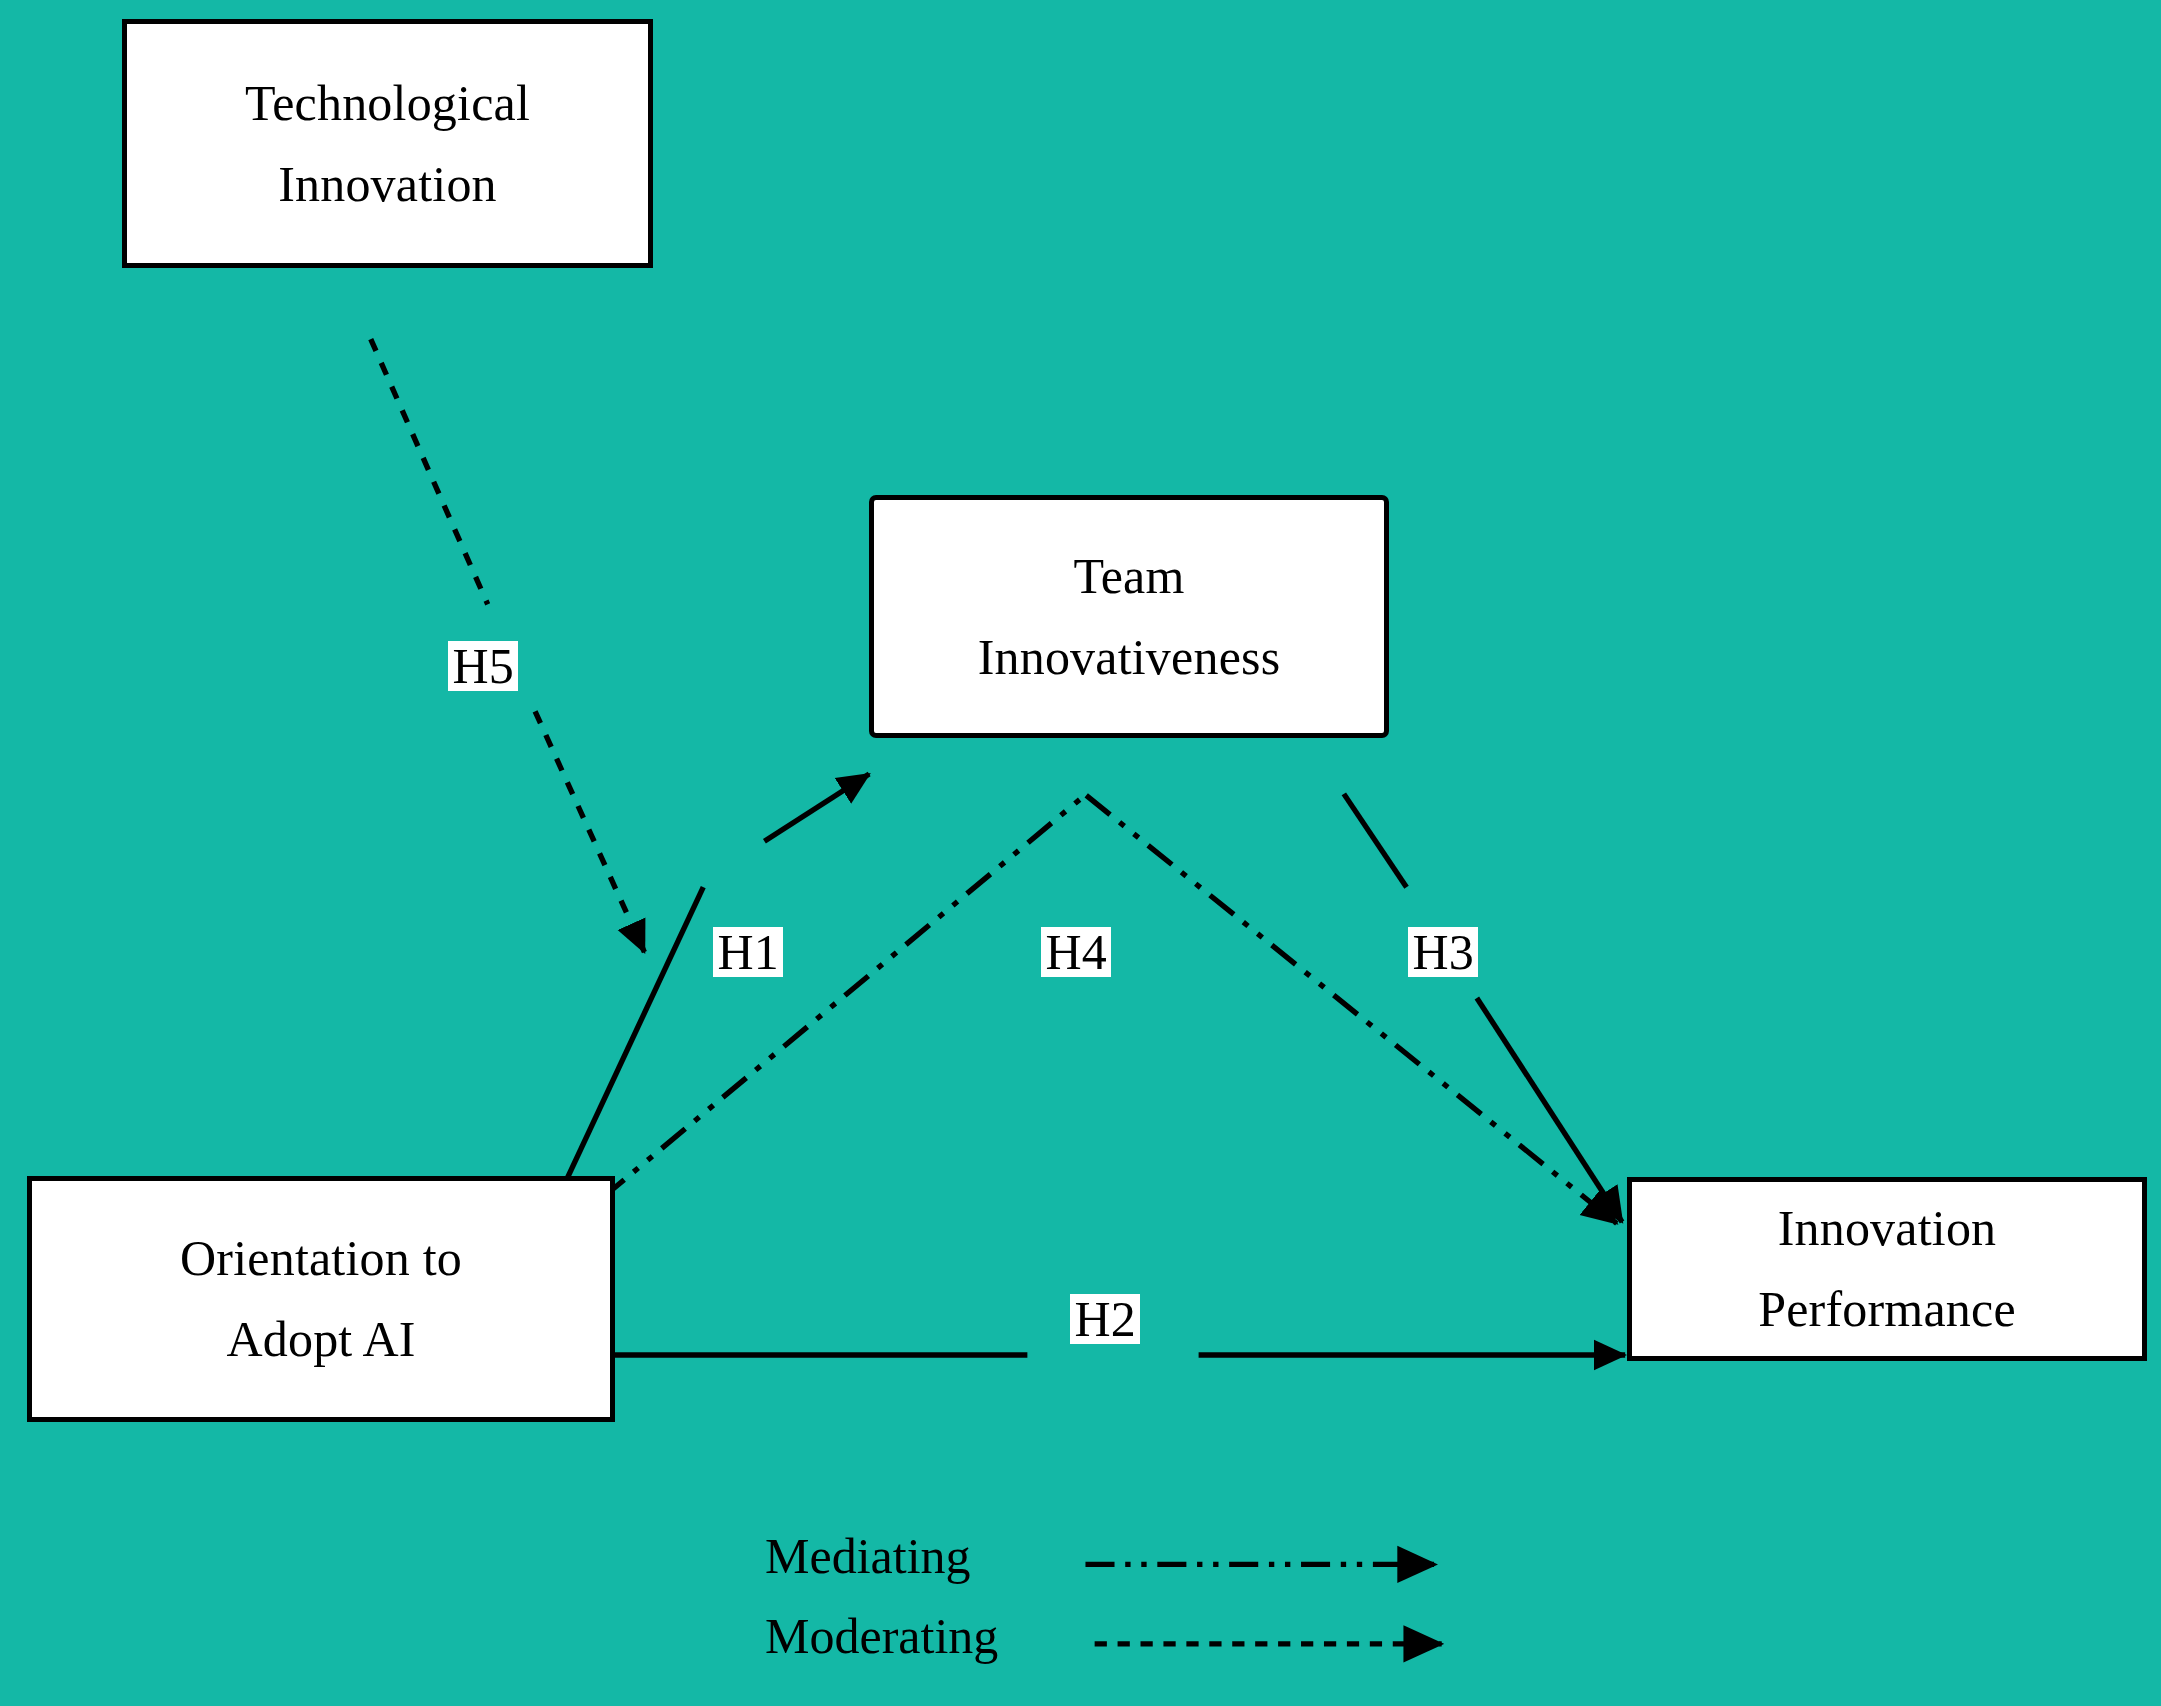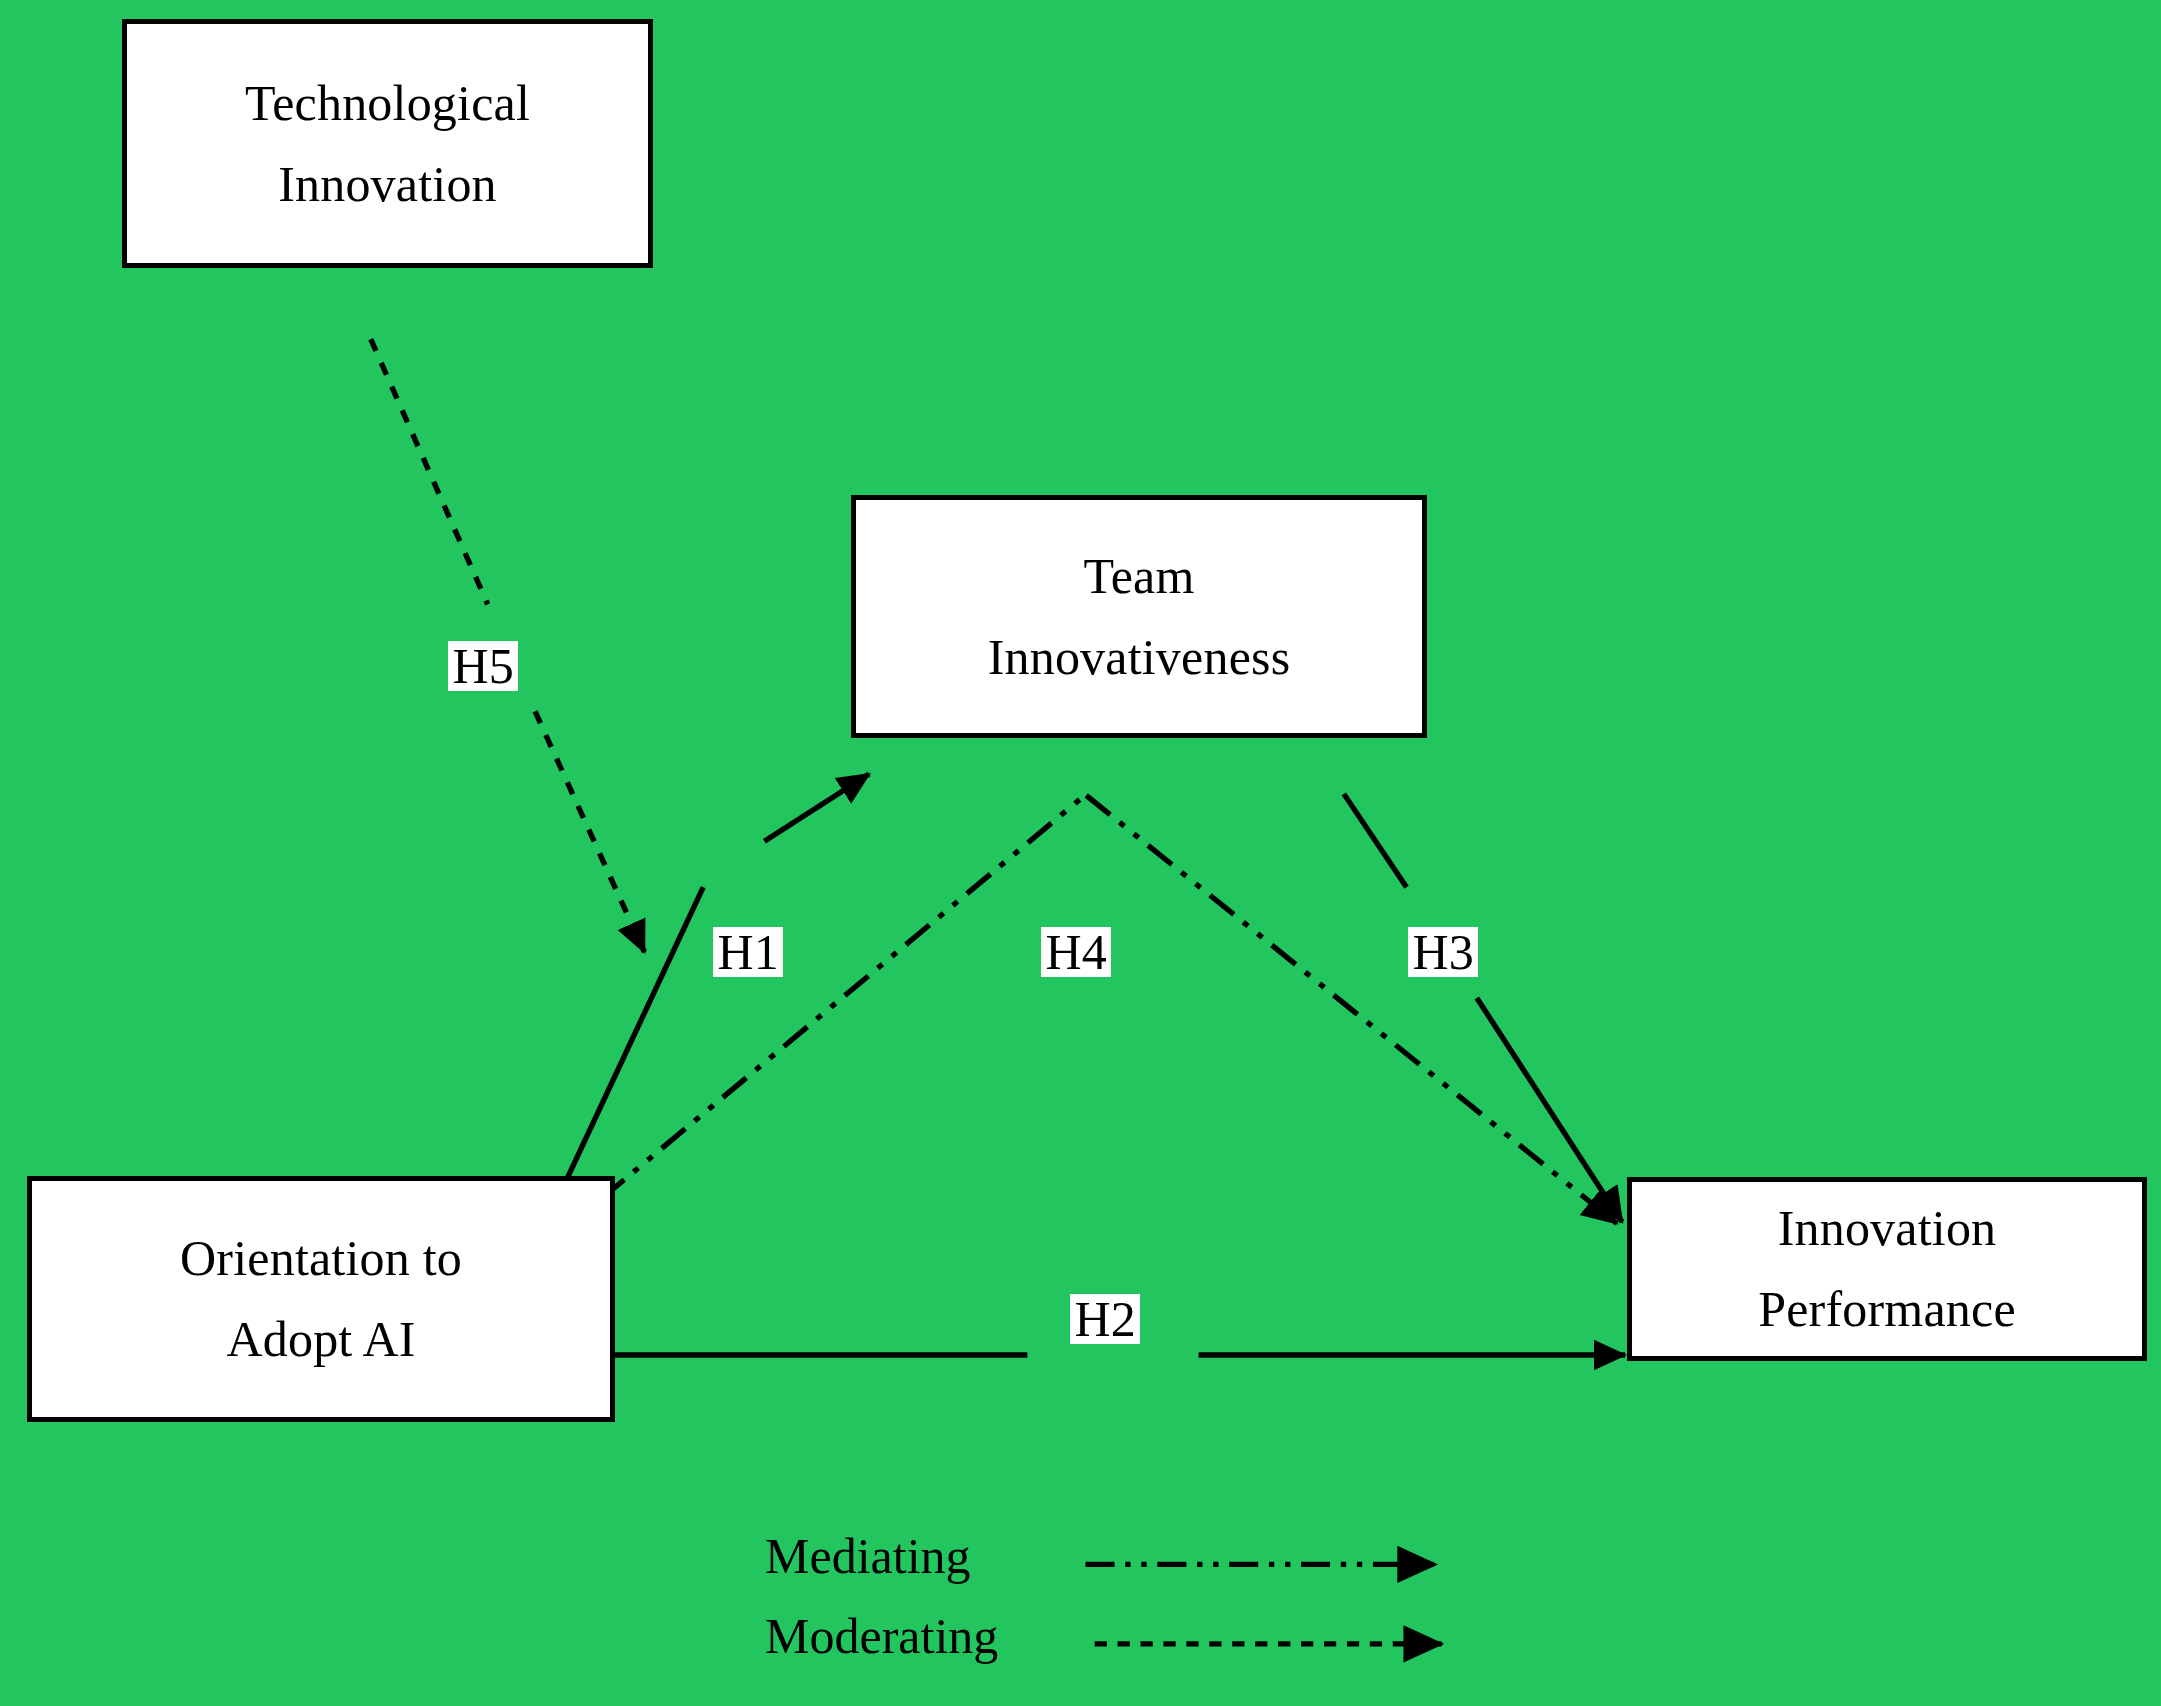--- a/index.html
+++ b/index.html
@@ -9,21 +9,21 @@
     background: #ffffff;
   }
   body {
     font-family: "Liberation Serif", "DejaVu Serif", serif;
     color: #000000;
   }
   #diagram-root {
     position: relative;
     width: 2161px;
     height: 1707px;
-    background: #22c55e;
+    background: #14b8a6;
     overflow: hidden;
   }
   #diagram-svg {
     position: absolute;
     top: 0;
     left: 0;
     width: 2161px;
     height: 1707px;
   }
   .node-box {
@@ -107,21 +107,21 @@
     <g>
       <line x1="1432" y1="2150" x2="1886" y2="2150" stroke="#000000" stroke-width="7" stroke-dasharray="16 14" marker-end="url(#arrowLegend)"></line>
     </g>
   </svg>
 
   <div class="node-box" style="left:122px; top:19px; width:531px; height:249px;">
     <div class="node-line">Technological</div>
     <div class="node-line">Innovation</div>
   </div>
 
-  <div class="node-box" style="left:851px; top:495px; width:576px; height:243px;">
+  <div class="node-box" style="left:869px; top:495px; width:520px; height:243px;border-radius:7px;">
     <div class="node-line">Team</div>
     <div class="node-line">Innovativeness</div>
   </div>
 
   <div class="node-box" style="left:27px; top:1176px; width:588px; height:246px;">
     <div class="node-line">Orientation to</div>
     <div class="node-line">Adopt AI</div>
   </div>
 
   <div class="node-box" style="left:1627px; top:1177px; width:520px; height:184px;">

